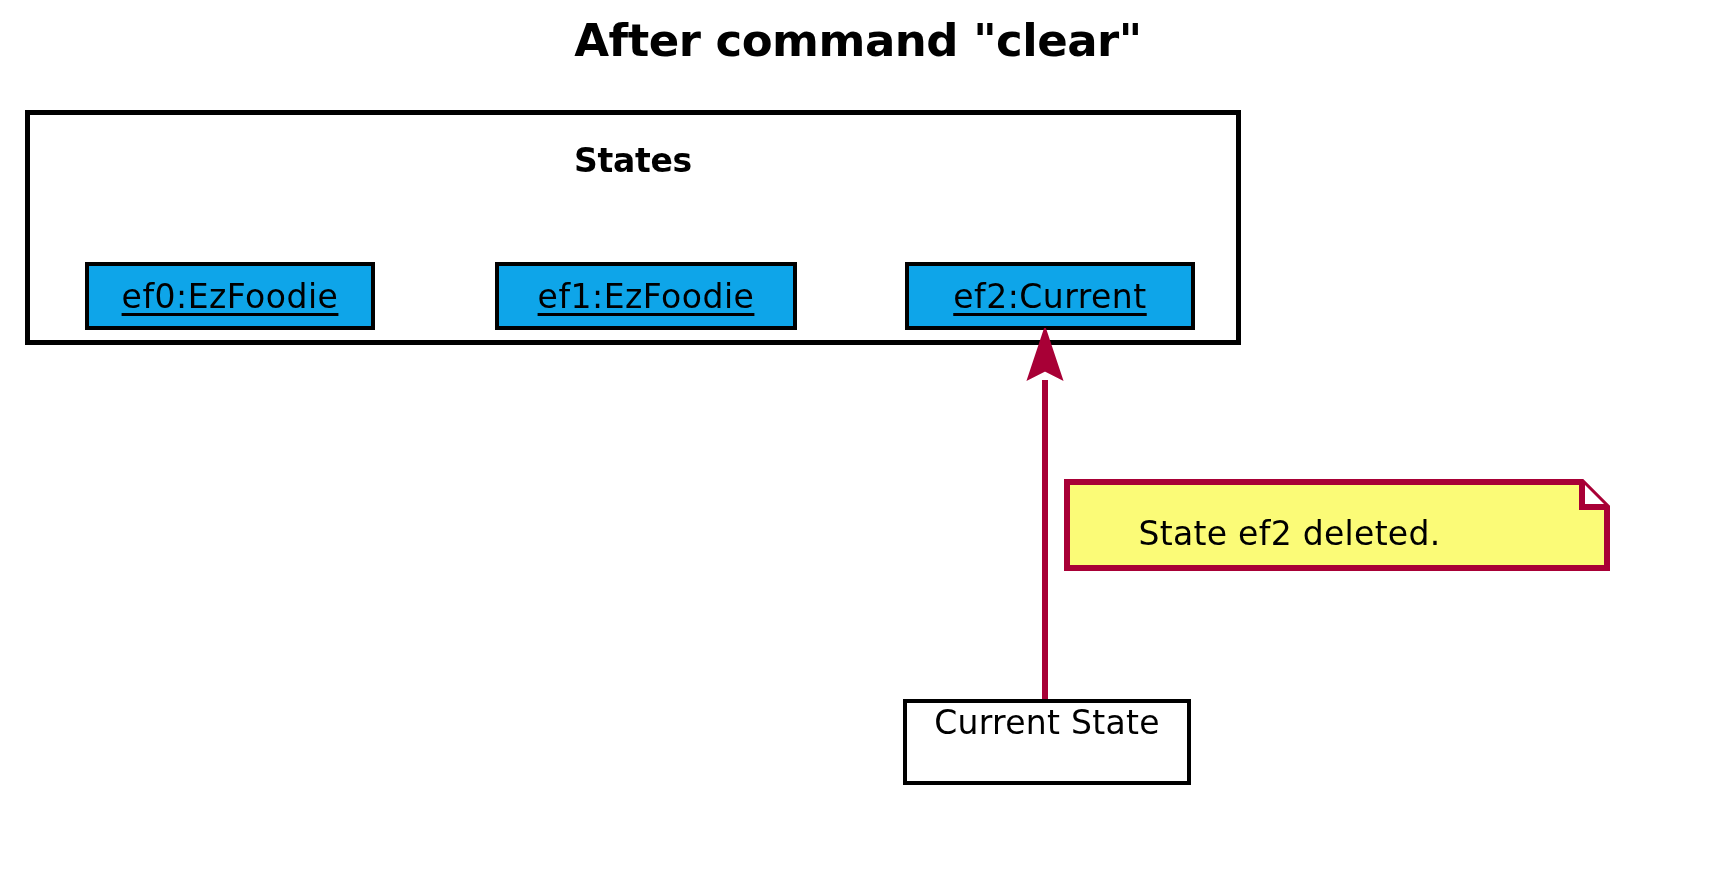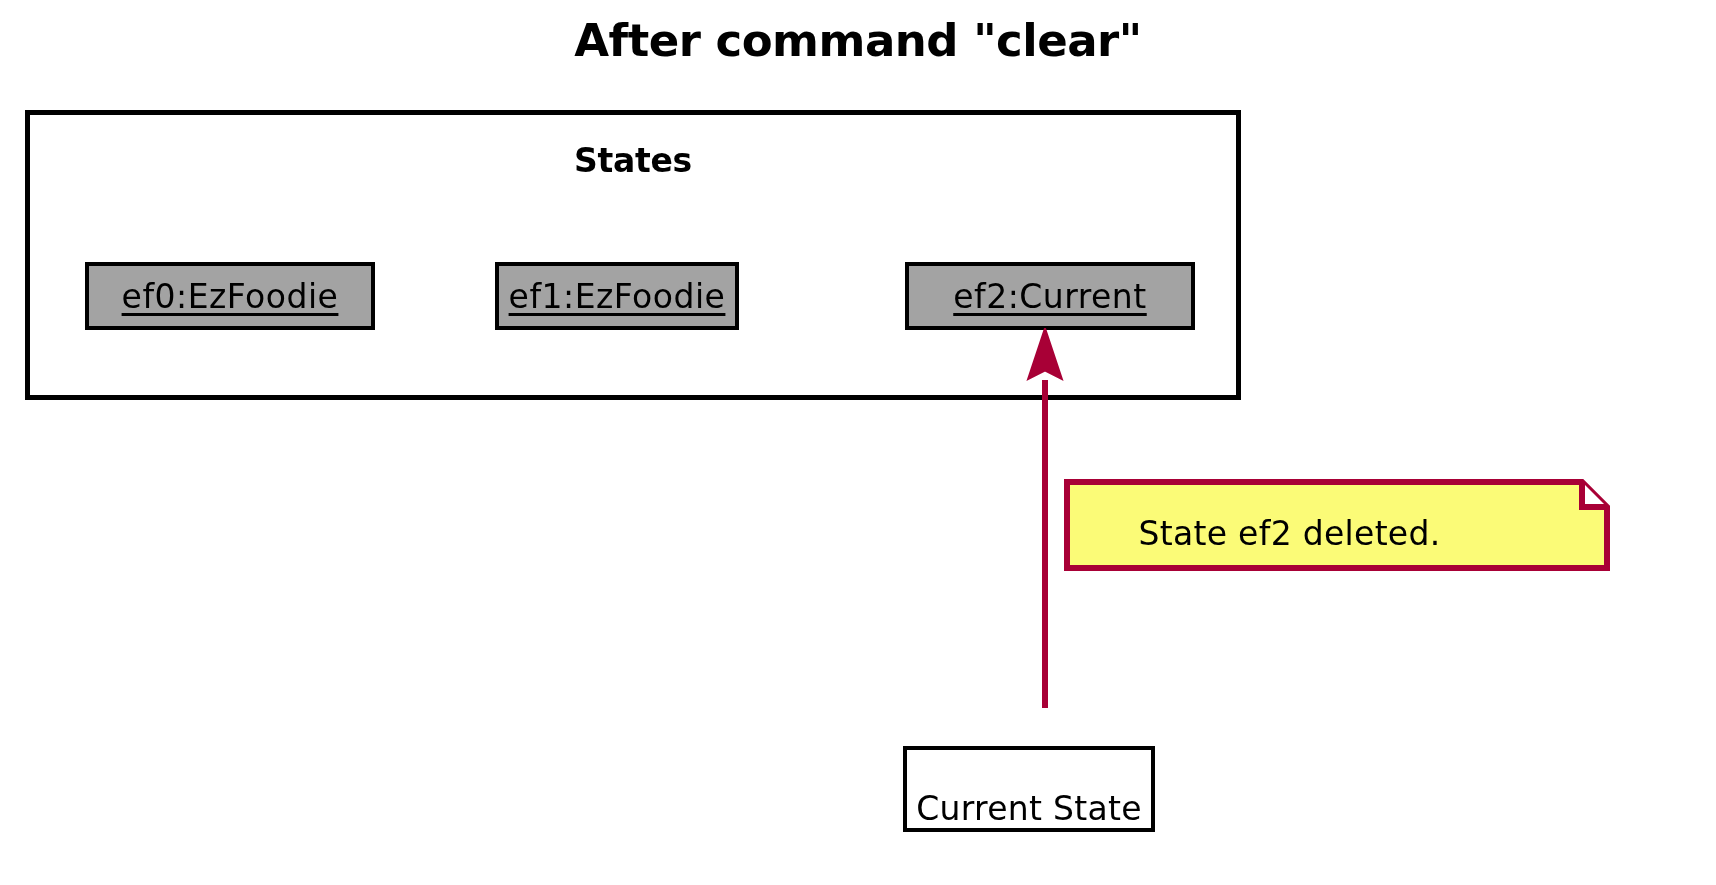--- a/index.html
+++ b/index.html
@@ -34,61 +34,61 @@
     letter-spacing: -0.5px;
     white-space: nowrap;
   }
 
   
   #states-package {
     position: absolute;
     left: 25px;
     top: 110px;
     width: 1216px;
-    height: 290px;
+    height: 235px;
     border: 5px solid #000000;
     background: #FFFFFF;
     box-sizing: border-box;
   }
   #states-package-label {
     position: absolute;
     left: 0;
     top: 26px;
     width: 1206px;
     text-align: center;
     font-size: 33px;
     font-weight: bold;
     color: #000000;
     font-family: "DejaVu Sans", sans-serif;
     letter-spacing: -0.3px;
   }
 
   
   .object-box {
     position: absolute;
-    background: #a3a3a3;
+    background: #0ea5e9;
     border: 4px solid #000000;
     box-sizing: border-box;
     display: flex;
     align-items: center;
     justify-content: center;
     height: 68px;
   }
   .object-box-label {
     font-size: 33px;
     color: #000000;
     font-family: "DejaVu Sans", sans-serif;
     text-decoration: underline;
     text-decoration-thickness: 3px;
     text-underline-offset: 5px;
     letter-spacing: 0.5px;
     white-space: nowrap;
   }
   #object-box-ef0 { left: 85px;  top: 262px; width: 290px; }
-  #object-box-ef1 { left: 495px; top: 262px; width: 244px; align-items: center; }
+  #object-box-ef1 { left: 495px; top: 262px; width: 302px; align-items: center; }
   #object-box-ef2 { left: 905px; top: 262px; width: 290px; }
 
   
   #note-state-deleted {
     position: absolute;
     left: 1064px;
     top: 479px;
     width: 546px;
     height: 92px;
   }
@@ -113,29 +113,28 @@
     white-space: nowrap;
     padding-top: 16px;
     box-sizing: border-box;
   }
 
   
   #current-state-box {
     position: absolute;
     left: 903px;
     top: 699px;
-    width: 252px;
+    width: 288px;
     height: 86px;
     border: 4px solid #000000;
     background: #FFFFFF;
     box-sizing: border-box;
     display: flex;
-    align-items: flex-end;
+    align-items: flex-start;
     justify-content: center;
-    margin-top: 47px;
   }
   #current-state-label {
     font-size: 33px;
     color: #000000;
     font-family: "DejaVu Sans", sans-serif;
     letter-spacing: 0.3px;
     white-space: nowrap;
   }
 
   

